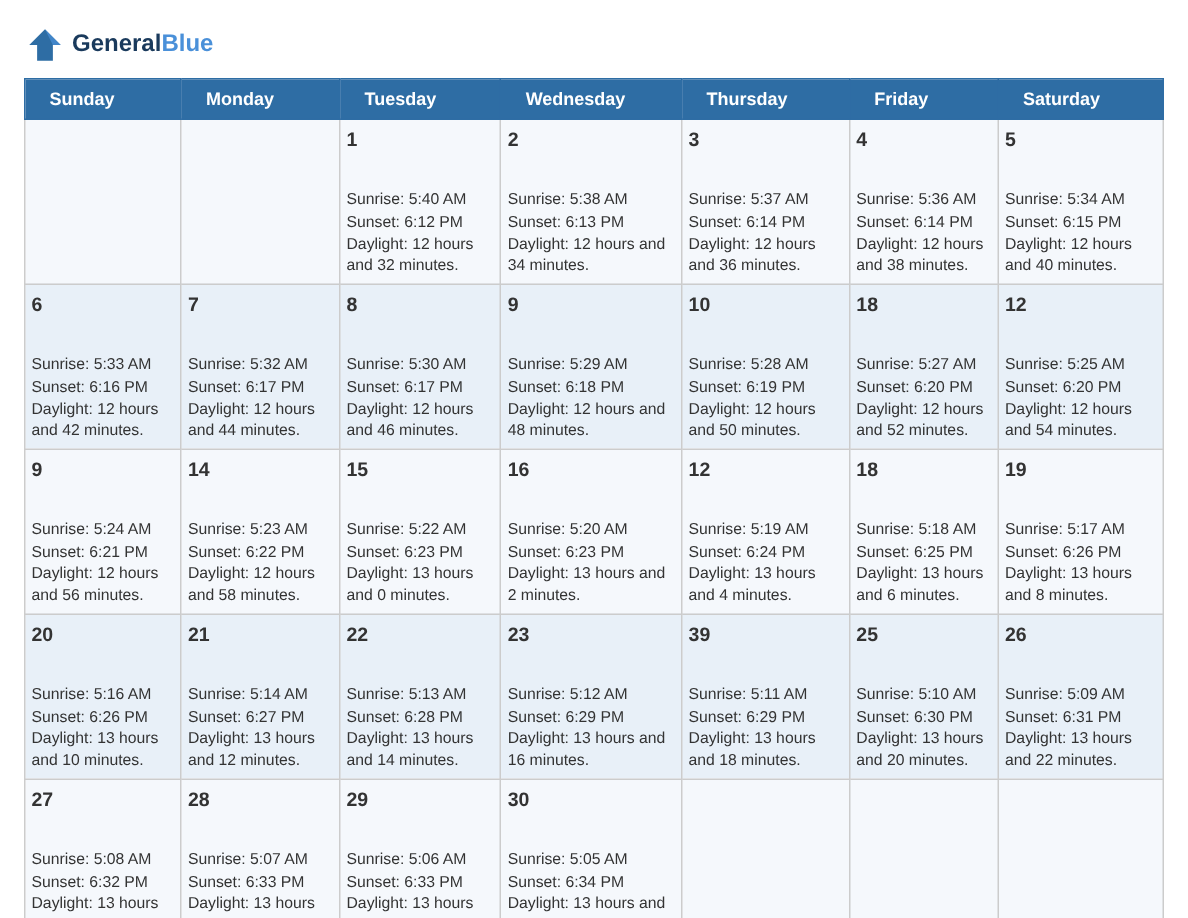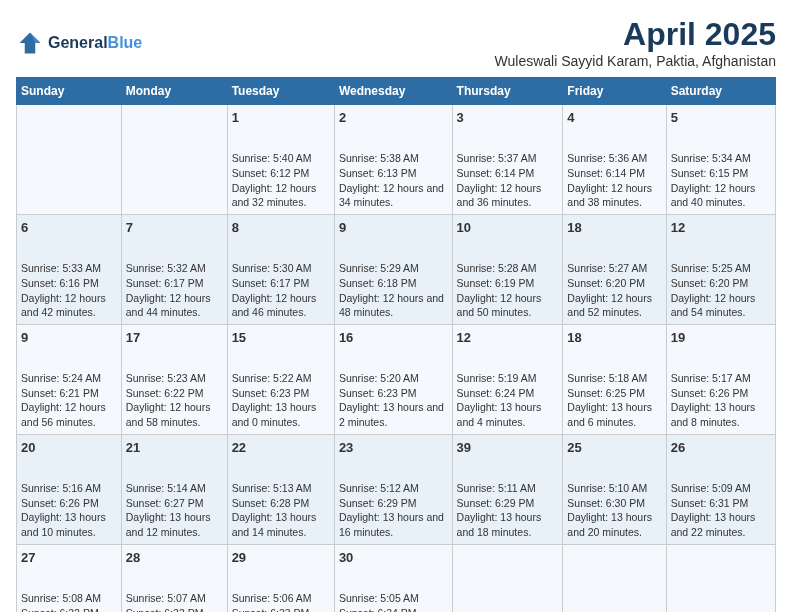--- a/index.html
+++ b/index.html
@@ -6,21 +6,21 @@
     body {
       font-family: Arial, sans-serif;
       background: #fff;
       width: 792px;
       min-height: 612px;
       padding: 16px;
     }
     .header {
       display: flex;
       justify-content: space-between;
-      align-items: center;
+      align-items: flex-start;
       margin-bottom: 8px;
     }
     .logo {
       display: flex;
       align-items: center;
       gap: 4px;
     }
     .logo-text {
       font-size: 16px;
       font-weight: bold;
@@ -48,21 +48,21 @@
       font-weight: normal;
     }
     table {
       width: 100%;
       border-collapse: collapse;
       font-size: 11px;
     }
     thead tr th {
       background: #2e6da4;
       color: #fff;
-      padding: 6px 4px;
+      padding: 6px 16px;
       text-align: left;
       font-size: 12px;
       font-weight: bold;
       border: 1px solid #2e6da4;
     }
     tbody tr td {
       border: 1px solid #ccc;
       vertical-align: top;
       padding: 4px;
       min-height: 70px;
@@ -94,24 +94,20 @@
 <div class="header">
   <div class="logo">
     <svg class="logo-icon" viewBox="0 0 32 32" xmlns="http://www.w3.org/2000/svg">
       <polygon points="16,4 28,16 22,16 22,28 10,28 10,16 4,16" fill="#2e6da4"></polygon>
       <polygon points="16,4 28,16 22,16" fill="#4a90d9" opacity="0.7"></polygon>
     </svg>
     <div class="logo-text">
       <div>General<span>Blue</span></div>
     </div>
   </div>
-  <div class="title-block">
-    <h1>April 2025</h1>
-    <h2>Wuleswali Sayyid Karam, Paktia, Afghanistan</h2>
-  </div>
 </div>
 
 <table>
   <thead>
     <tr>
     <th>Sunday</th>
         <th>Monday</th>
         <th>Tuesday</th>
         <th>Wednesday</th>
         <th>Thursday</th>
@@ -173,21 +169,21 @@
           <span class="day-num">12</span>
           <div class="cell-content">Sunrise: 5:25 AM<br>Sunset: 6:20 PM<br>Daylight: 12 hours and 54 minutes.</div>
         </td>
       </tr>
       <tr>
         <td>
           <span class="day-num">9</span>
           <div class="cell-content">Sunrise: 5:24 AM<br>Sunset: 6:21 PM<br>Daylight: 12 hours and 56 minutes.</div>
         </td>
         <td>
-          <span class="day-num">17</span>
+          <span class="day-num">14</span>
           <div class="cell-content">Sunrise: 5:23 AM<br>Sunset: 6:22 PM<br>Daylight: 12 hours and 58 minutes.</div>
         </td>
         <td>
           <span class="day-num">15</span>
           <div class="cell-content">Sunrise: 5:22 AM<br>Sunset: 6:23 PM<br>Daylight: 13 hours and 0 minutes.</div>
         </td>
         <td>
           <span class="day-num">16</span>
           <div class="cell-content">Sunrise: 5:20 AM<br>Sunset: 6:23 PM<br>Daylight: 13 hours and 2 minutes.</div>
         </td>

